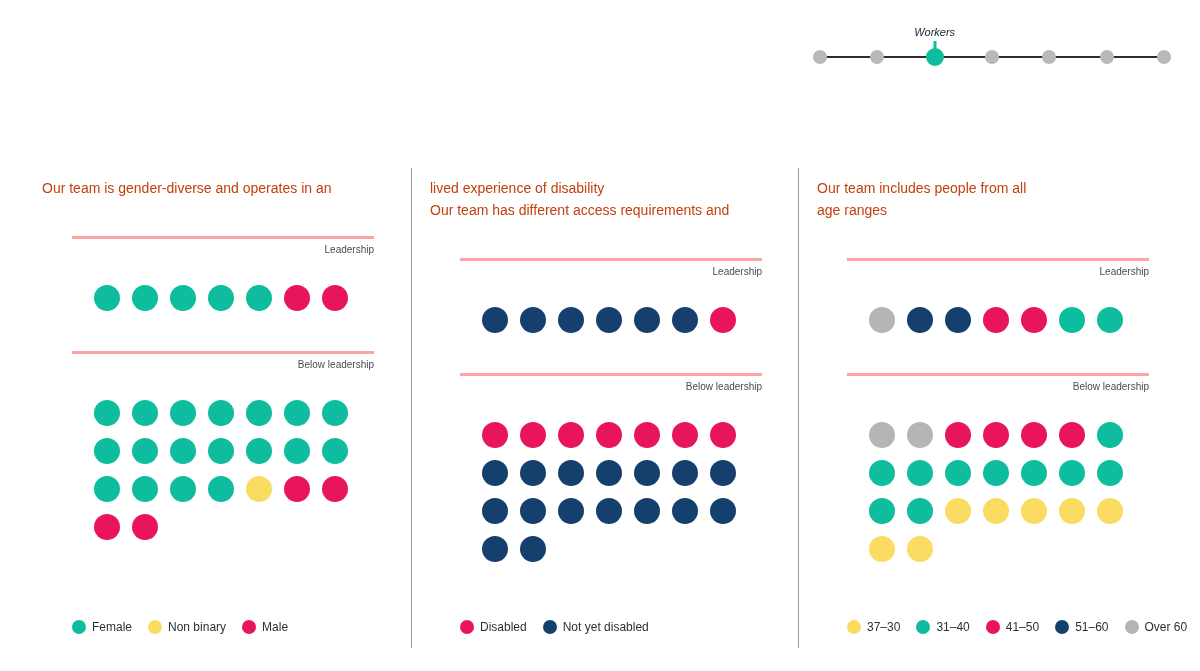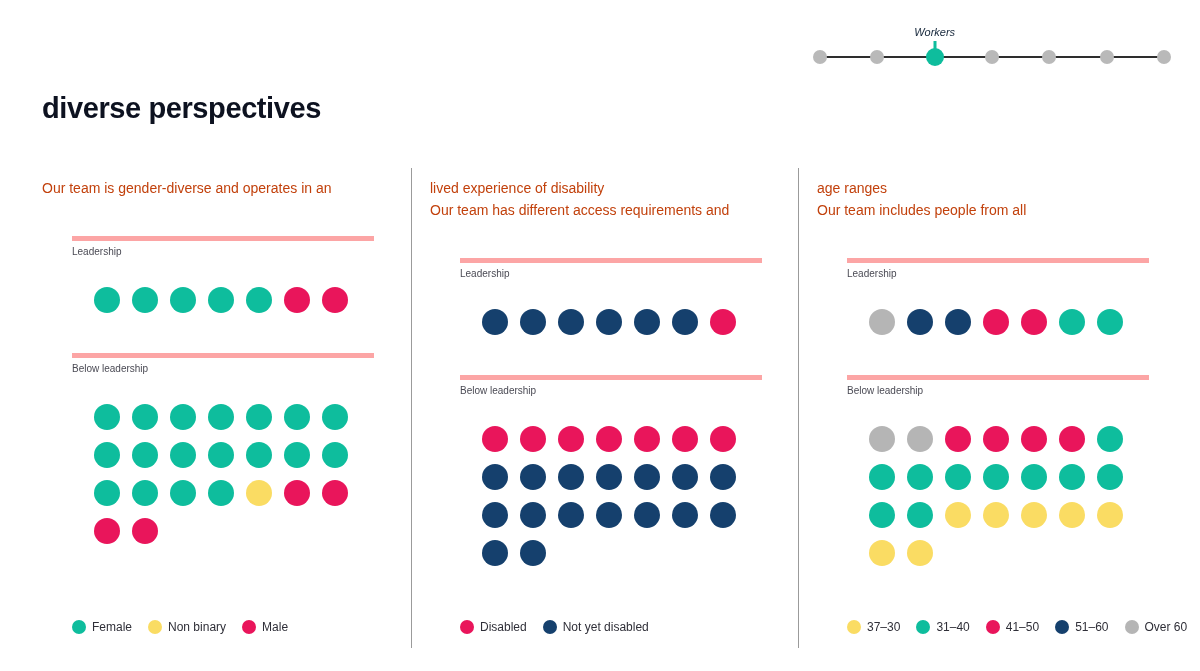--- a/index.html
+++ b/index.html
@@ -15,21 +15,21 @@
   .step-label{position:absolute;top:0;transform:translateX(-50%);font-size:11px;color:#16273b;white-space:nowrap;}
   .step-stem{position:absolute;top:15px;height:10px;width:3px;transform:translateX(-50%);}
   
   .title{position:absolute;left:42px;top:70px;font-size:29px;font-weight:bold;
          line-height:38px;letter-spacing:-0.4px;color:#0d1220;}
   
   .divider{position:absolute;top:168px;height:480px;width:1px;background:#9b9b9b;}
   .panel{position:absolute;top:177px;width:340px;height:494px;}
   .subtitle{font-size:14px;line-height:22px;color:#c2410c;}
   .subtitle div{white-space:nowrap;}
-  .section{border-top:5px solid #fca5a5;margin-left:30px;margin-right:8px;}
+  .section{border-top:3px solid #fca5a5;margin-left:30px;margin-right:8px;text-align:right;}
   .section:first-child{margin-top:37px;}
   .section + .section{margin-top:40px;}
   .section-label{font-size:10px;line-height:12px;color:#4a4a54;padding-top:5px;}
   .dot-grid{margin-top:29px;margin-left:22px;}
   .dot-row{display:flex;gap:12px;margin-bottom:12px;height:26px;}
   .dot{width:26px;height:26px;border-radius:50%;flex:0 0 auto;}
   .legend{position:absolute;top:443px;left:30px;display:flex;gap:16px;align-items:center;}
   .legend-item{display:flex;align-items:center;gap:6px;}
   .legend-dot{width:14px;height:14px;border-radius:50%;flex:0 0 auto;}
   .legend-label{font-size:12px;color:#2f2f38;white-space:nowrap;}
@@ -44,21 +44,20 @@
     <div class="step-dot active" style="left: calc(33.3333% - 9px); background: rgb(14, 189, 157);"></div>
     <div class="step-stem" style="left: 33.3333%; background: rgb(14, 189, 157);"></div>
     <div class="step-label" style="left: 33.3333%; font-style: italic;">Workers</div>
     <div class="step-dot" style="left: calc(50% - 7px);"></div>
     <div class="step-dot" style="left: calc(66.6667% - 7px);"></div>
     <div class="step-dot" style="left: calc(83.3333% - 7px);"></div>
     <div class="step-dot" style="left: calc(100% - 7px);"></div>
   </div>
 
 <h1 class="title">
-  <div>diverse perspectives</div>
 </h1>
 
 <div class="divider" style="left:411px"></div>
 <div class="divider" style="left:798px"></div>
 
 <div id="panels">
   <section class="panel" style="left: 42px;">
     <div class="subtitle">
         <div>Our team is gender-diverse and operates in an</div>
       </div>
@@ -194,22 +193,22 @@
         </div>
         <div class="legend-item">
           <span class="legend-dot" style="background: rgb(21, 64, 109);"></span>
           <span class="legend-label">Not yet disabled</span>
         </div>
       </div>
   </section>
 
   <section class="panel" style="left: 817px;">
     <div class="subtitle">
+        <div>Our team includes people from all</div>
         <div>age ranges</div>
-        <div>Our team includes people from all</div>
       </div>
     <div>
         <div class="section">
           <div class="section-label">Leadership</div>
           <div class="dot-grid">
             <div class="dot-row">
               <div class="dot" style="background: rgb(181, 181, 181);"></div>
               <div class="dot" style="background: rgb(21, 64, 109);"></div>
               <div class="dot" style="background: rgb(21, 64, 109);"></div>
               <div class="dot" style="background: rgb(233, 21, 91);"></div>

